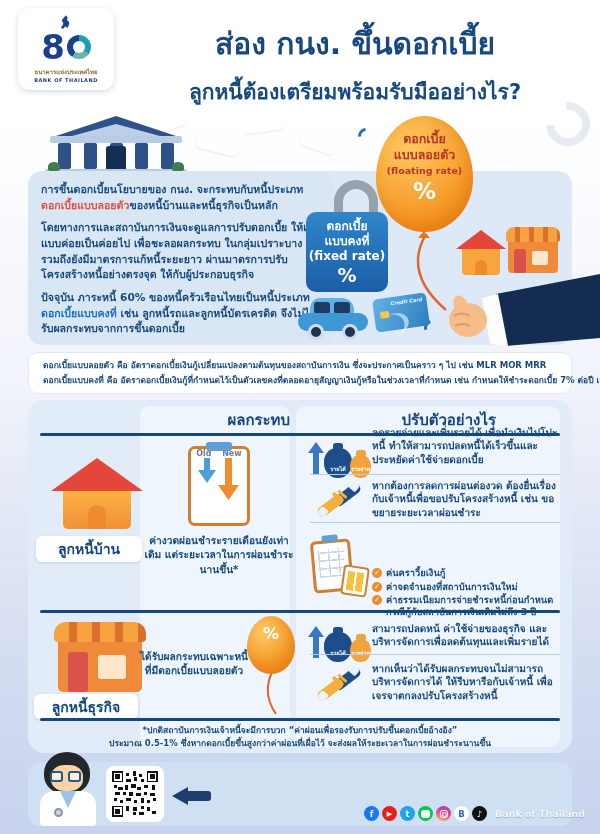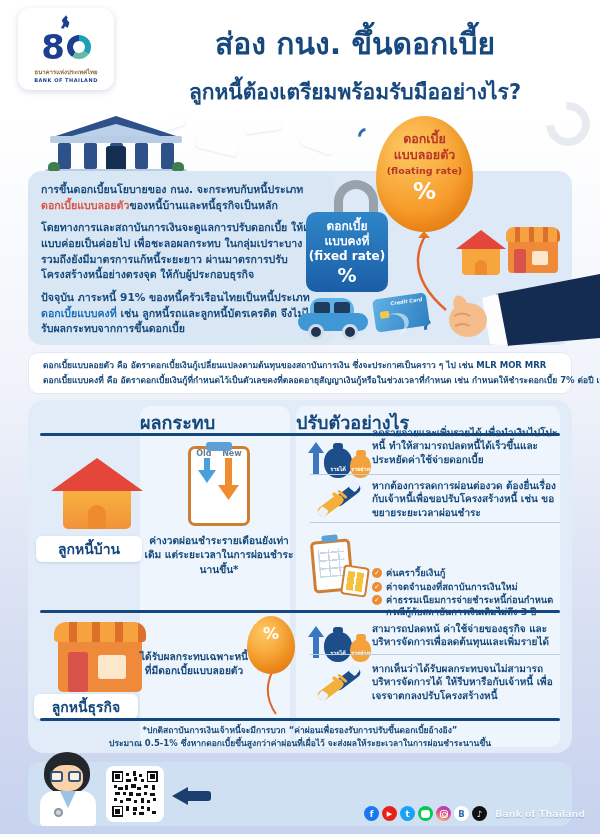--- a/index.html
+++ b/index.html
@@ -89,21 +89,21 @@
   .defs-box{left:28px;top:352px;width:544px;height:42px;background:#fff;border:1px solid #e2e9f4;border-radius:10px;
     padding:6px 14px;z-index:2;display:flex;flex-direction:column;justify-content:center}
   .defs-box .line{font-size:8.5px;line-height:1.75;color:#174a7c;font-weight:600;white-space:nowrap}
   .defs-box b{font-weight:800}
 
   
   .table-box{left:28px;top:400px;width:544px;height:353px;background:#e1ecf8;border-radius:16px;z-index:1}
   .band{position:absolute;top:6px;bottom:6px;background:#eef5fc;border-radius:10px}
   .band-impact{left:112px;width:150px}
   .band-adapt{left:268px;width:264px}
-  .th{position:absolute;top:8px;font-size:18px;font-weight:800;color:#14477d;text-align:left}
+  .th{position:absolute;top:8px;font-size:15px;font-weight:800;color:#14477d;text-align:right}
   .rule{position:absolute;left:12px;right:12px;height:2.5px;background:#14477d;border-radius:2px}
   .pill{position:absolute;background:#fff;border-radius:6px;box-shadow:0 1px 3px rgba(30,60,110,.15);
     display:flex;align-items:center;justify-content:center;font-weight:800;color:#14477d}
   .impact-text{position:absolute;text-align:center;font-size:10.2px;line-height:1.4;font-weight:700;color:#174a7c}
   .adapt-text{position:absolute;font-size:10px;line-height:1.33;font-weight:600;color:#174a7c}
   .sep{position:absolute;left:282px;right:12px;height:1px;background:#b9cde3}
 
   
   .house-big{position:absolute;left:24px;top:58px;width:90px;height:72px}
   .house-big .roof{position:absolute;left:-1px;top:0;width:0;height:0;border-left:46px solid transparent;border-right:46px solid transparent;border-bottom:33px solid #e4473a}
@@ -232,21 +232,21 @@
       <div class="base"></div>
     <div class="bush" style="left:-2px"></div>
       <div class="bush" style="right:-2px"></div>
   </div>
 
   <div class="abs hero-panel"></div>
   <div class="abs intro-box">
     <p><span>การขึ้นดอกเบี้ยนโยบายของ กนง. จะกระทบกับหนี้ประเภท</span>
       <span class="hl-red">ดอกเบี้ยแบบลอยตัว</span><span>ของหนี้บ้านและหนี้ธุรกิจเป็นหลัก</span></p>
     <p>โดยทางการและสถาบันการเงินจะดูแลการปรับดอกเบี้ย ให้เป็นแบบค่อยเป็นค่อยไป เพื่อชะลอผลกระทบ ในกลุ่มเปราะบาง รวมถึงยังมีมาตรการแก้หนี้ระยะยาว ผ่านมาตรการปรับโครงสร้างหนี้อย่างตรงจุด ให้กับผู้ประกอบธุรกิจ</p>
-    <p><span>ปัจจุบัน ภาระหนี้ 91% ของหนี้ครัวเรือนไทยเป็นหนี้ประเภท</span>
+    <p><span>ปัจจุบัน ภาระหนี้ 60% ของหนี้ครัวเรือนไทยเป็นหนี้ประเภท</span>
       <span class="hl-blue">ดอกเบี้ยแบบคงที่</span><span> เช่น ลูกหนี้รถและลูกหนี้บัตรเครดิต จึงไม่ได้รับผลกระทบจากการขึ้นดอกเบี้ย</span></p>
   </div>
 
   <div class="abs shackle"></div>
   <div class="abs fixed-tag">
     <div class="l1">ดอกเบี้ย</div>
     <div class="l1">แบบคงที่</div>
     <div class="l3">(fixed rate)</div>
     <div class="pct">%</div>
   </div>

